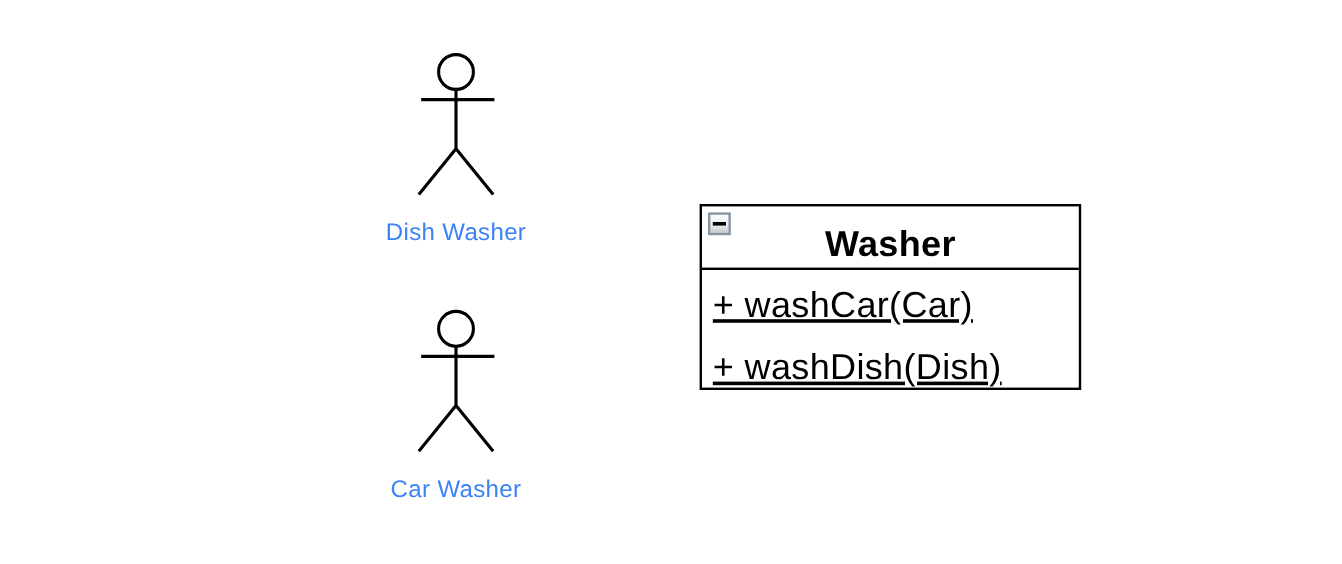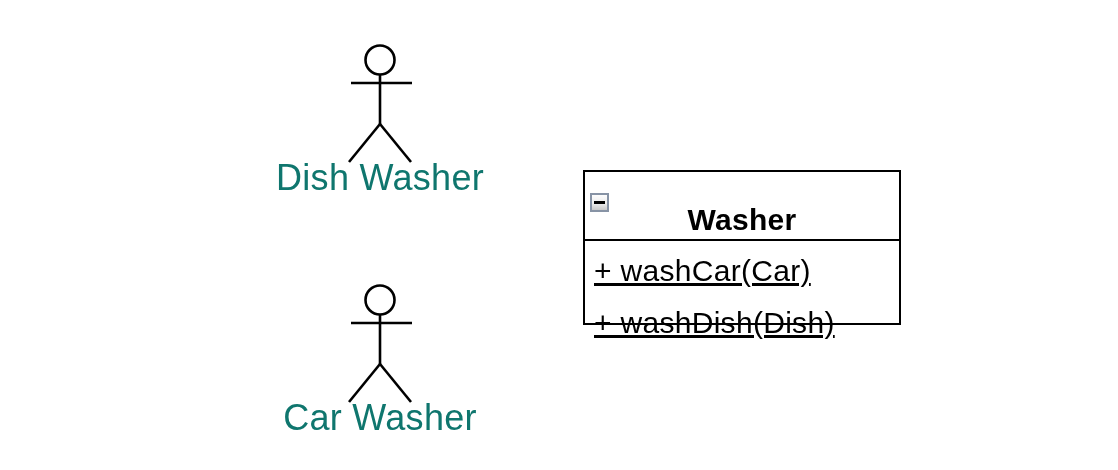--- a/index.html
+++ b/index.html
@@ -19,27 +19,27 @@
   
   .actor {
     position: absolute;
     left: 280px;
     width: 200px;
     display: flex;
     flex-direction: column;
     align-items: center;
   }
   .actor-1 { top: 43px; }
-  .actor-2 { top: 283px; }
+  .actor-2 { top: 257px; }
   .actor svg { display: block; }
   .actor-label {
-    margin-top: 0;
-    font-size: 36px;
+    margin-top: 16px;
+    font-size: 20px;
     line-height: 26px;
-    color: #0f766e;
+    color: #3b82f6;
     white-space: nowrap;
     letter-spacing: 0.3px;
   }
 
   
   .class-box {
     position: absolute;
     left: 583px;
     top: 170px;
     width: 318px;
@@ -50,21 +50,20 @@
   }
   .class-header {
     position: relative;
     height: 48px;
     border-bottom: 2px solid #000000;
     display: flex;
     align-items: flex-end;
     justify-content: center;
     padding-bottom: 3px;
     box-sizing: content-box;
-    margin-top: 16px;
   }
   .class-title {
     font-size: 30px;
     font-weight: bold;
     line-height: 32px;
     color: #000000;
     letter-spacing: 0.3px;
   }
   .collapse-btn {
     position: absolute;

